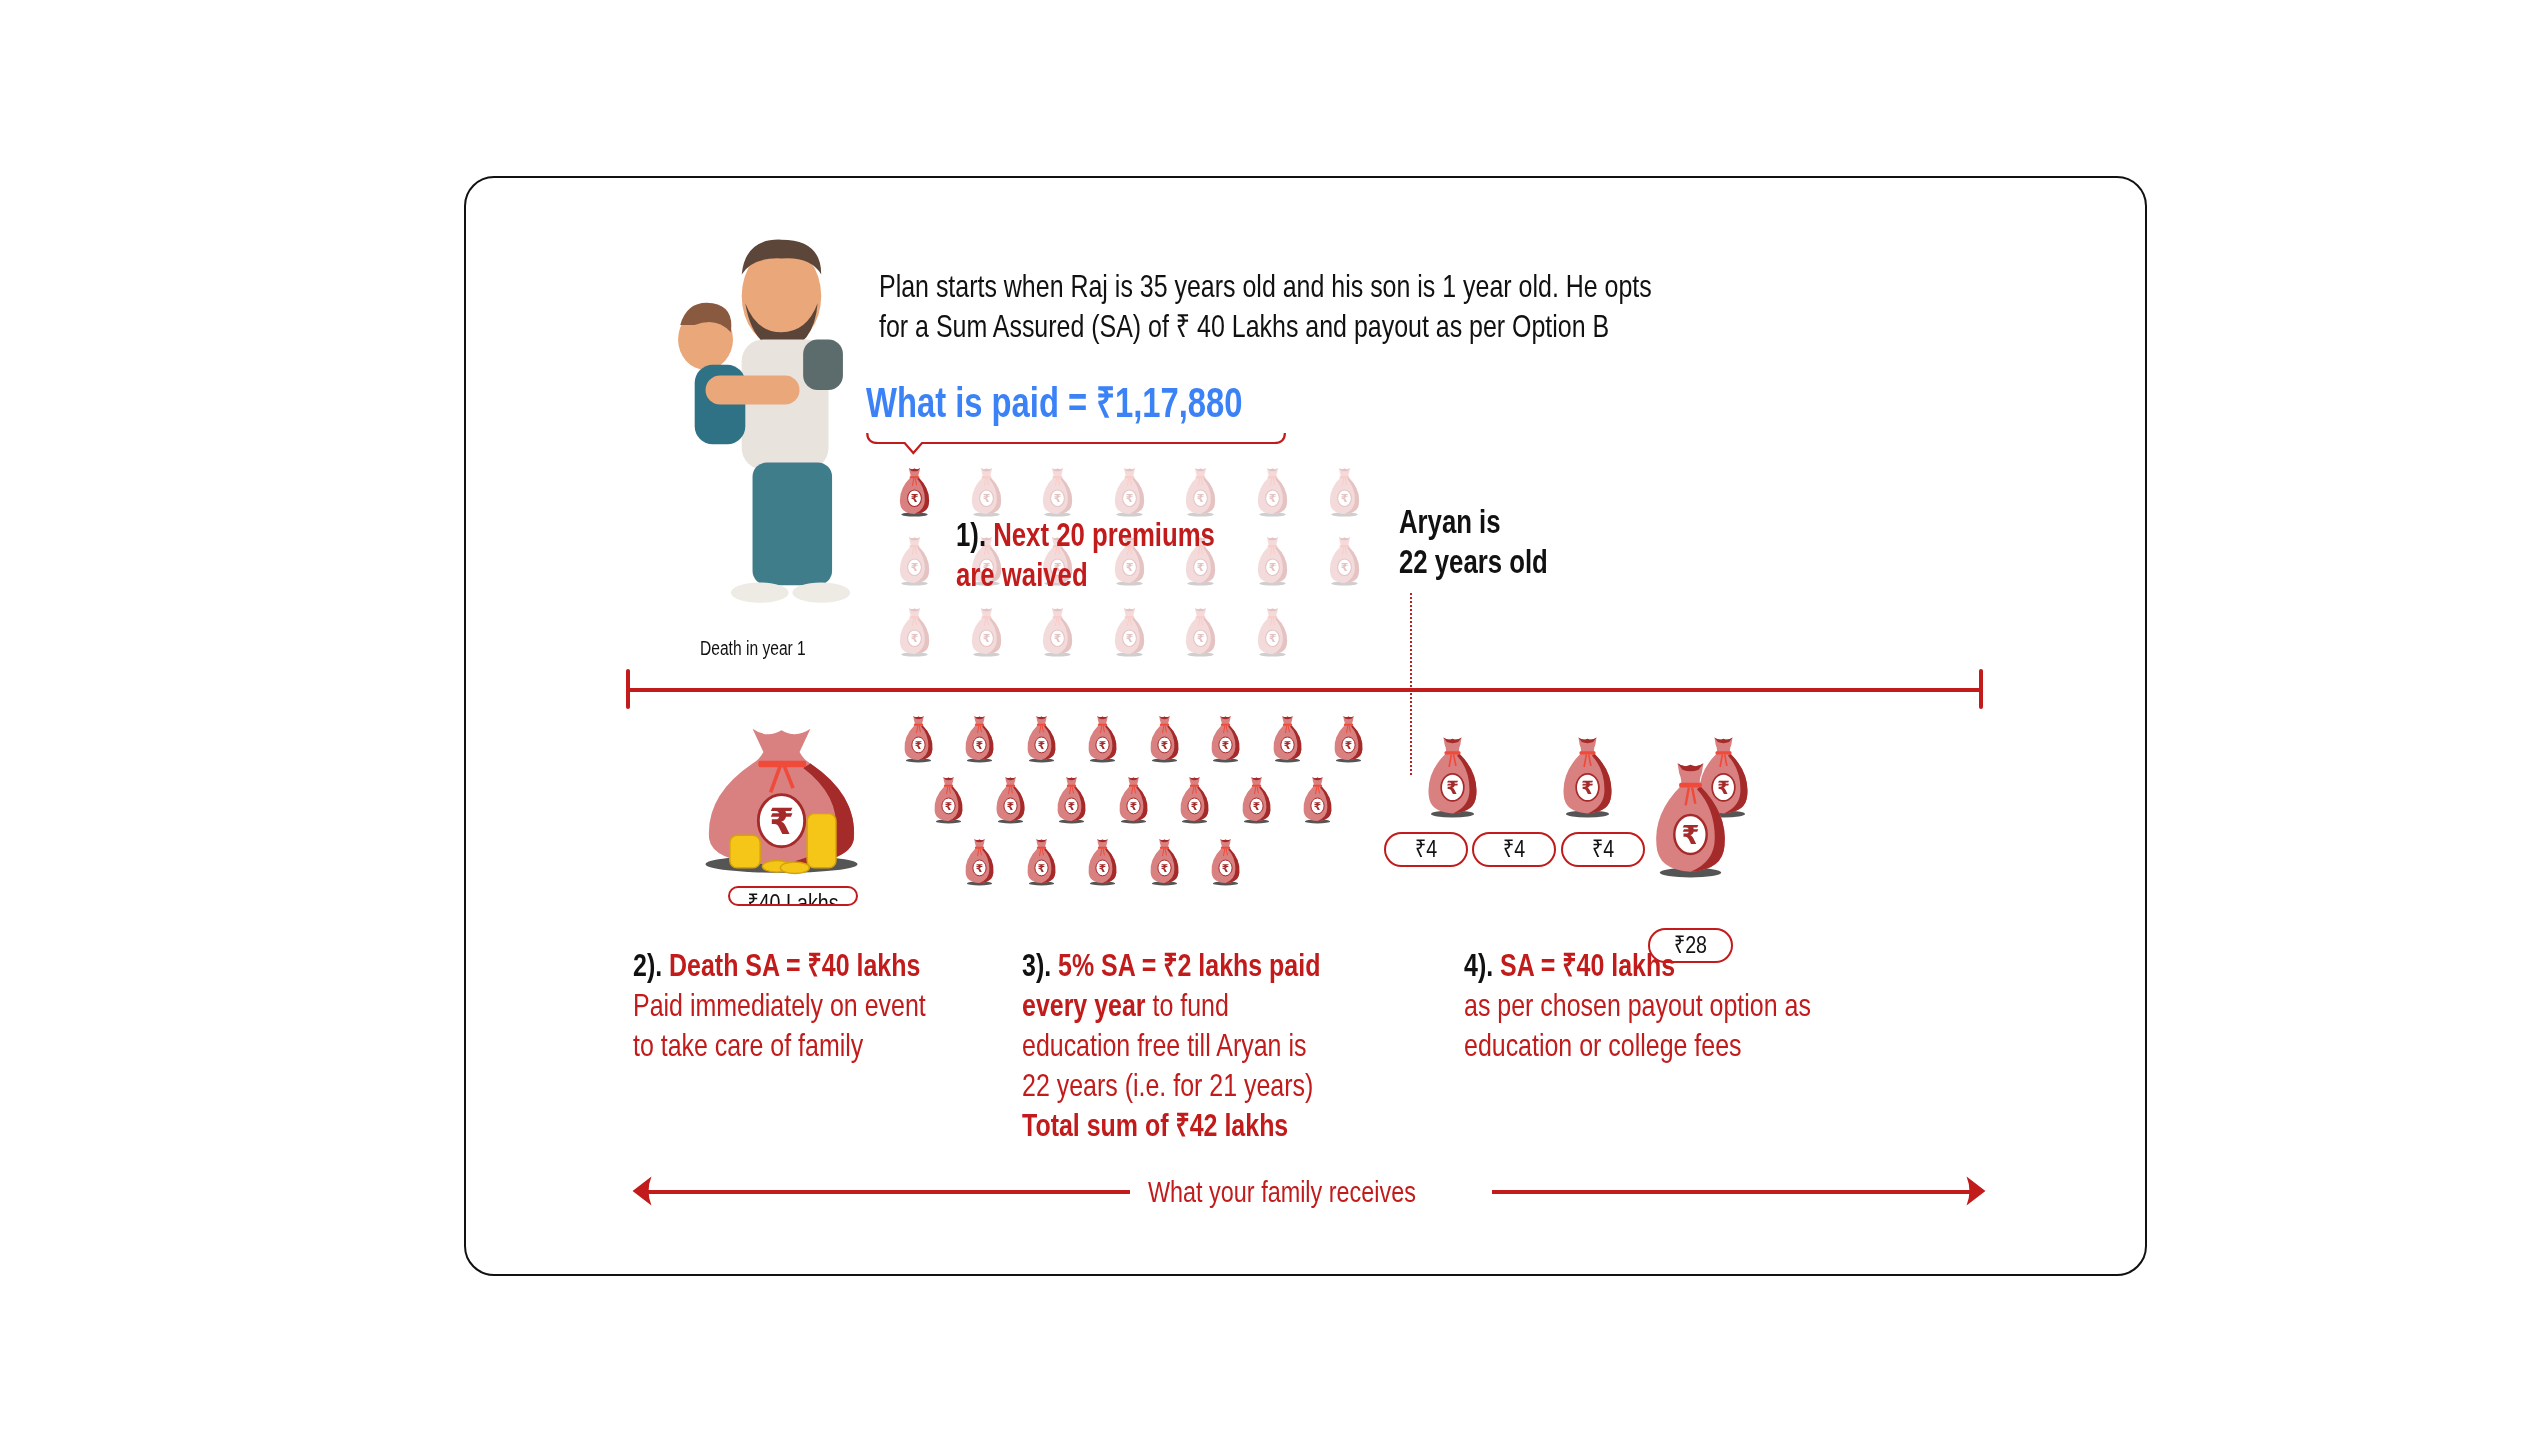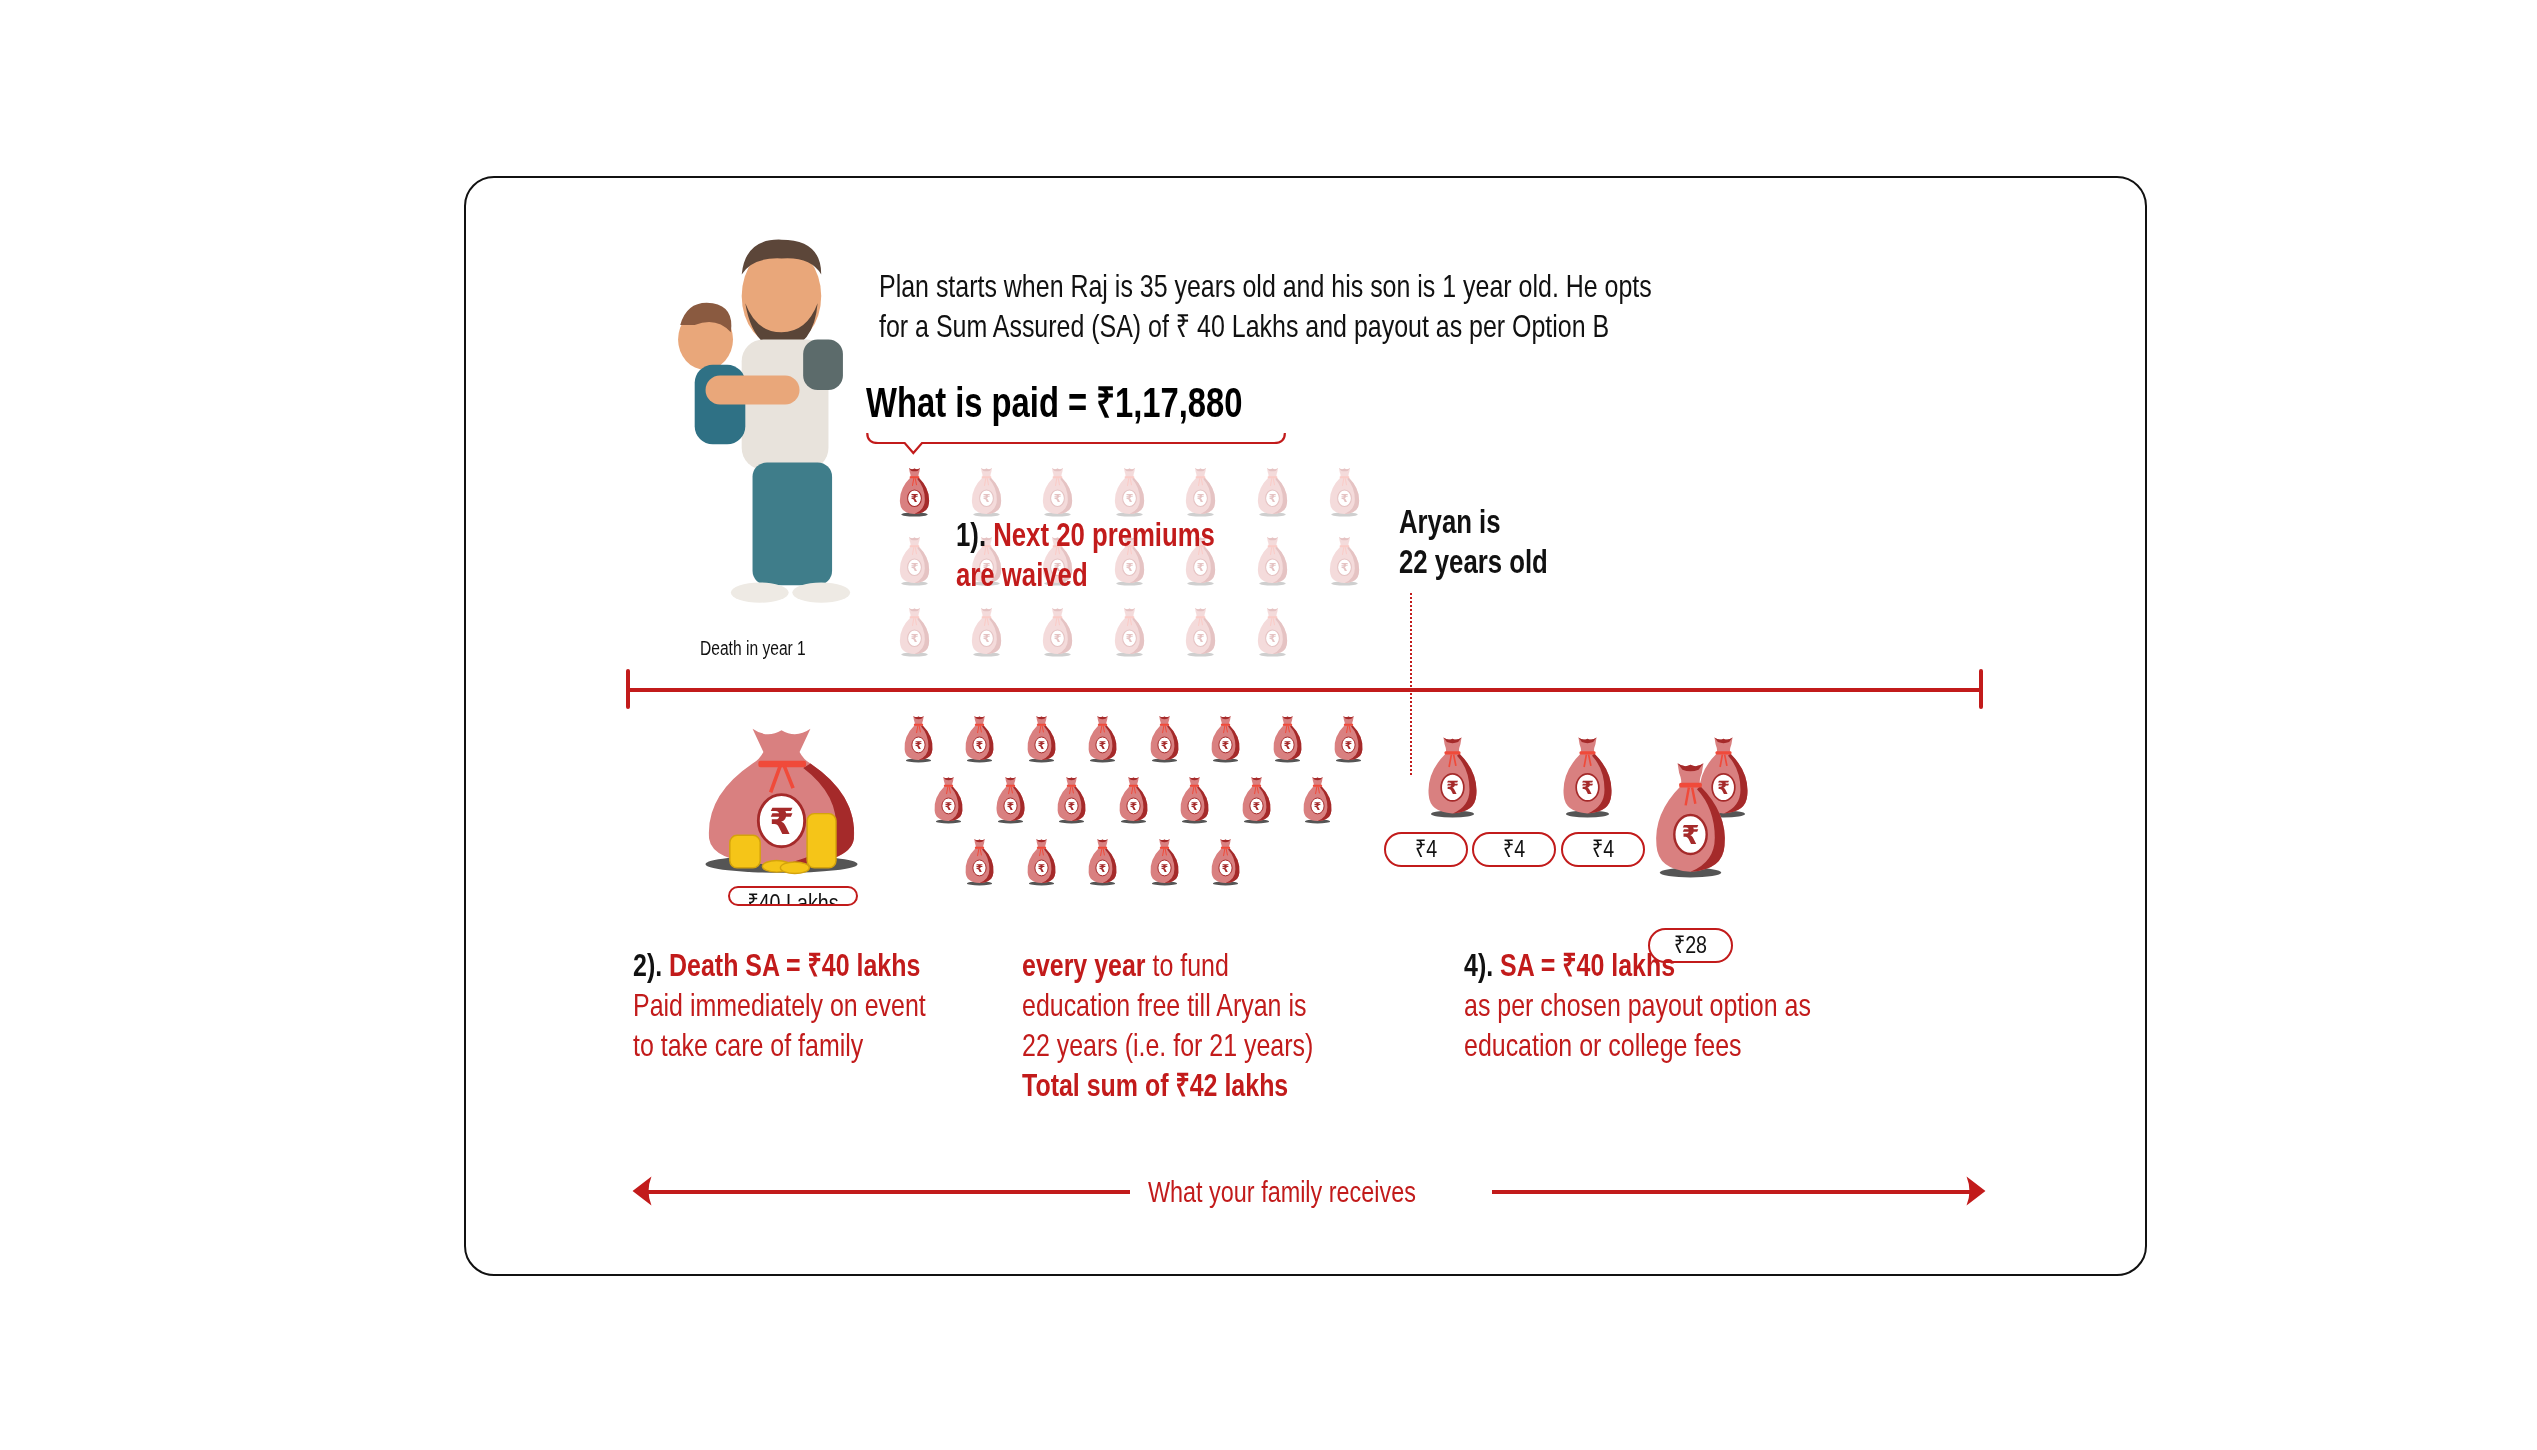--- a/index.html
+++ b/index.html
@@ -6,21 +6,21 @@
   body { width:2538px; height:1451px; position:relative; overflow:hidden;
          font-family:"Liberation Sans", sans-serif; color:#111; }
   .abs { position:absolute; }
   .card { position:absolute; left:464px; top:176px; width:1679px; height:1096px;
           border:2.9px solid #111; border-radius:30px; box-sizing:content-box; }
   .cond { display:inline-block; transform-origin:left top; transform:scaleX(0.78); white-space:nowrap; }
   .red { color:#c21b1b; }
   .blk { color:#111; }
   .b { font-weight:700; }
   .intro { left:879px; top:266px; font-size:32px; line-height:40px; }
-  .paid { left:866px; top:377px; font-size:42px; font-weight:700; color:#000000; line-height:52px; }
+  .paid { left:866px; top:377px; font-size:42px; font-weight:700; color:#3b82f6; line-height:52px; }
   .waived { left:956px; top:515px; font-size:33px; font-weight:700; line-height:40px; }
   .aryan { left:1399px; top:502px; font-size:33px; font-weight:700; line-height:40px; }
   .death1 { left:700px; top:628px; font-size:20px; line-height:40px; }
   .dotline { left:1410px; top:593px; width:0; height:182px; border-left:2.9px dotted #c21b1b; }
   .timeline { left:628px; top:688px; width:1352px; height:3.6px; background:#c21b1b; }
   .tick { width:3.6px; height:40px; background:#c21b1b; top:669px; border-radius:2.2px; }
   .bag { position:absolute; }
   .pill { position:absolute; border:2.2px solid #c21b1b; border-radius:17.4px; background:#fff;
           text-align:center; font-size:24.6px; line-height:30px; box-sizing:border-box; overflow:hidden; }
   .pill span { display:inline-block; transform:scaleX(0.8); }
@@ -271,20 +271,21 @@
   </svg>
 <div class="pill" style="left:1648px;top:928px;width:85px;height:35px"><span>₹28 Lakhs</span></div>
 
 <div class="abs col" style="left:633px;top:945px">
   <div><span class="cond b"><span class="blk">2).</span> <span class="red">Death SA = ₹40 lakhs</span></span></div>
   <div><span class="cond red">Paid immediately on event</span></div>
   <div><span class="cond red">to take care of family</span></div>
 </div>
 
 <div class="abs col" style="left:1022px;top:945px">
+  <div><span class="cond b"><span class="blk">3).</span> <span class="red">5% SA = ₹2 lakhs paid</span></span></div>
   <div><span class="cond red"><span class="b">every year</span><span> to fund</span></span></div>
   <div><span class="cond red">education free till Aryan is</span></div>
   <div><span class="cond red">22 years (i.e. for 21 years)</span></div>
   <div><span class="cond red b">Total sum of ₹42 lakhs</span></div>
 </div>
 
 <div class="abs col" style="left:1464px;top:945px">
   <div><span class="cond b"><span class="blk">4).</span> <span class="red">SA = ₹40 lakhs</span></span></div>
   <div><span class="cond red">as per chosen payout option as</span></div>
   <div><span class="cond red">education or college fees</span></div>

